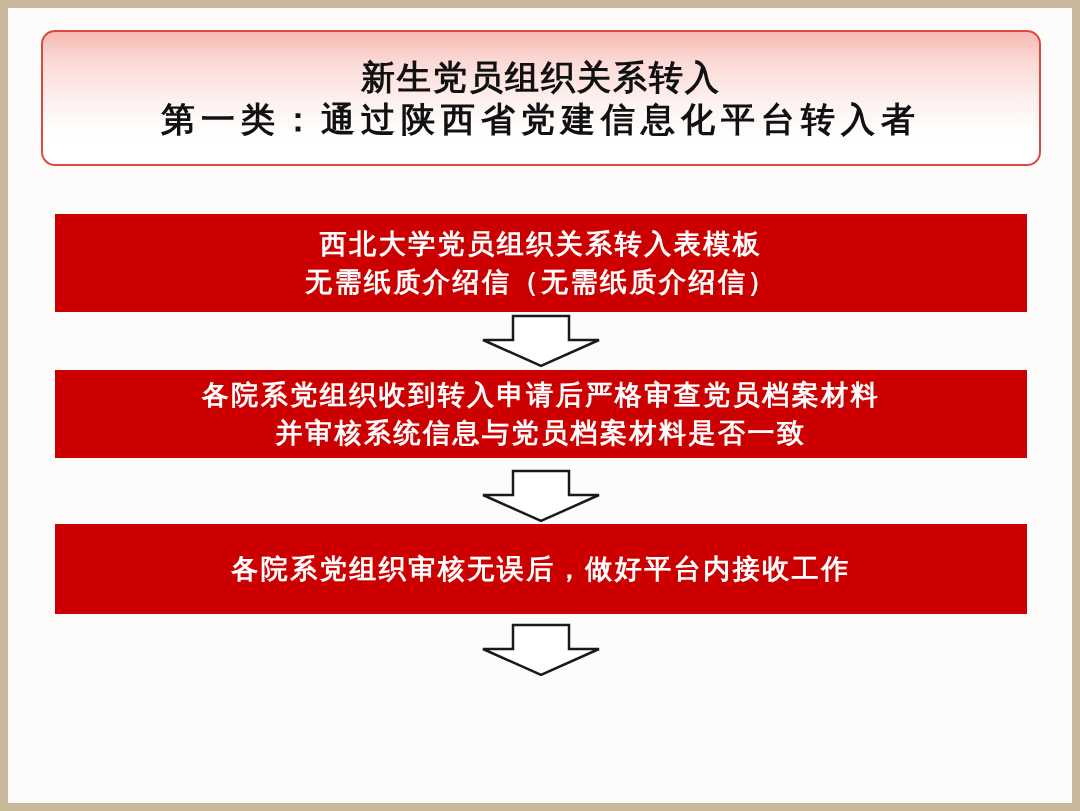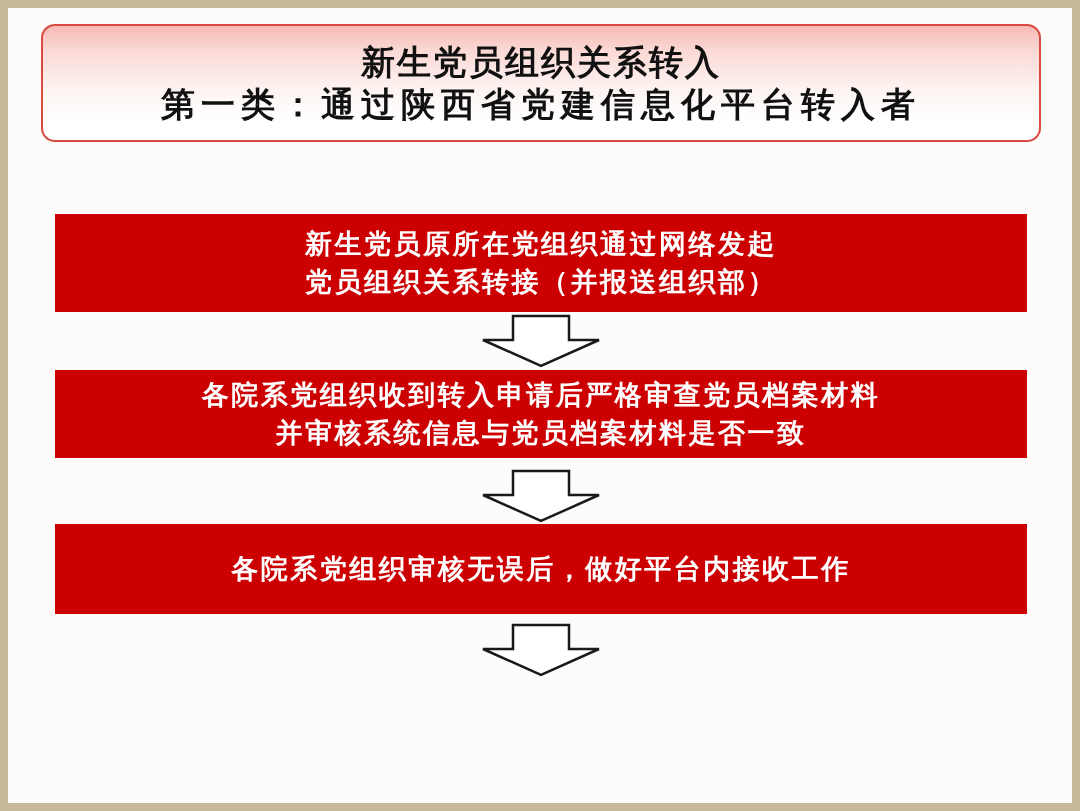--- a/index.html
+++ b/index.html
@@ -20,23 +20,23 @@
     width: 1064px;
     height: 795px;
     background: #fdfcfa;
     box-sizing: border-box;
   }
 
   
   .title-banner {
     position: absolute;
     left: 33px;
-    top: 16px;
+    top: 22px;
     width: 1000px;
-    height: 118px;
+    height: 136px;
     border: 2px solid #d94b40;
     border-radius: 14px;
     background: linear-gradient(to bottom, #f7b9b3 0%, #fbd9d5 22%, #fdf3f1 55%, #ffffff 80%, #ffffff 100%);
     box-sizing: border-box;
     display: flex;
     flex-direction: column;
     align-items: center;
     justify-content: center;
   }
   .title-line1 {
@@ -98,22 +98,22 @@
 <body>
 
 <div class="slide">
 
   <div class="title-banner">
     <div class="title-line1">新生党员组织关系转入</div>
     <div class="title-line2">第一类：通过陕西省党建信息化平台转入者</div>
   </div>
 
   <div class="flow-box" id="box1">
-    <div class="ln">新生党员原所在党组织通过网络发起</div>
-    <div class="ln">党员组织关系转接（并报送组织部）</div>
+    <div class="ln">西北大学党员组织关系转入表模板</div>
+    <div class="ln">无需纸质介绍信（无需纸质介绍信）</div>
   </div>
 
   <div class="arrow" id="arrow1">
     <svg viewBox="0 0 124 54" xmlns="http://www.w3.org/2000/svg">
       <polygon points="34,2 90,2 90,26 120,26 62,52 4,26 34,26" fill="#ffffff" stroke="#1a1a1a" stroke-width="2.5" stroke-linejoin="miter"></polygon>
     </svg>
   </div>
 
   <div class="flow-box" id="box2">
     <div class="ln">各院系党组织收到转入申请后严格审查党员档案材料</div>

